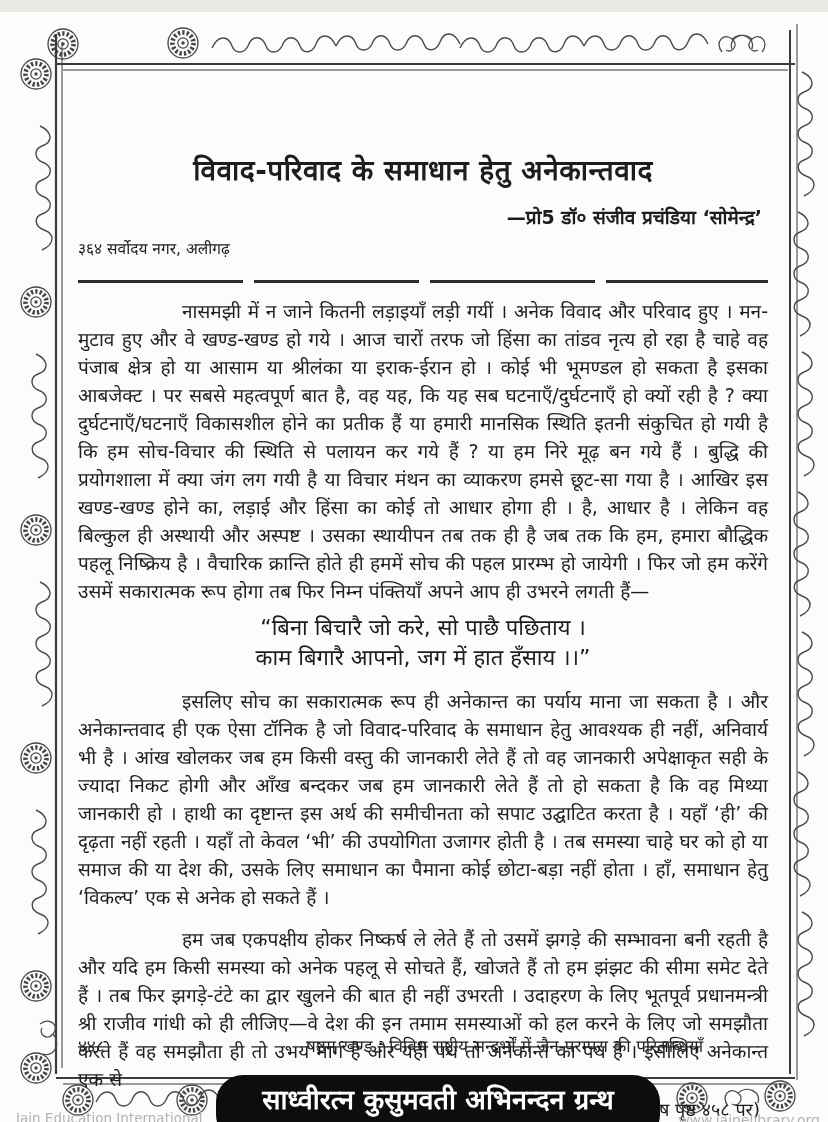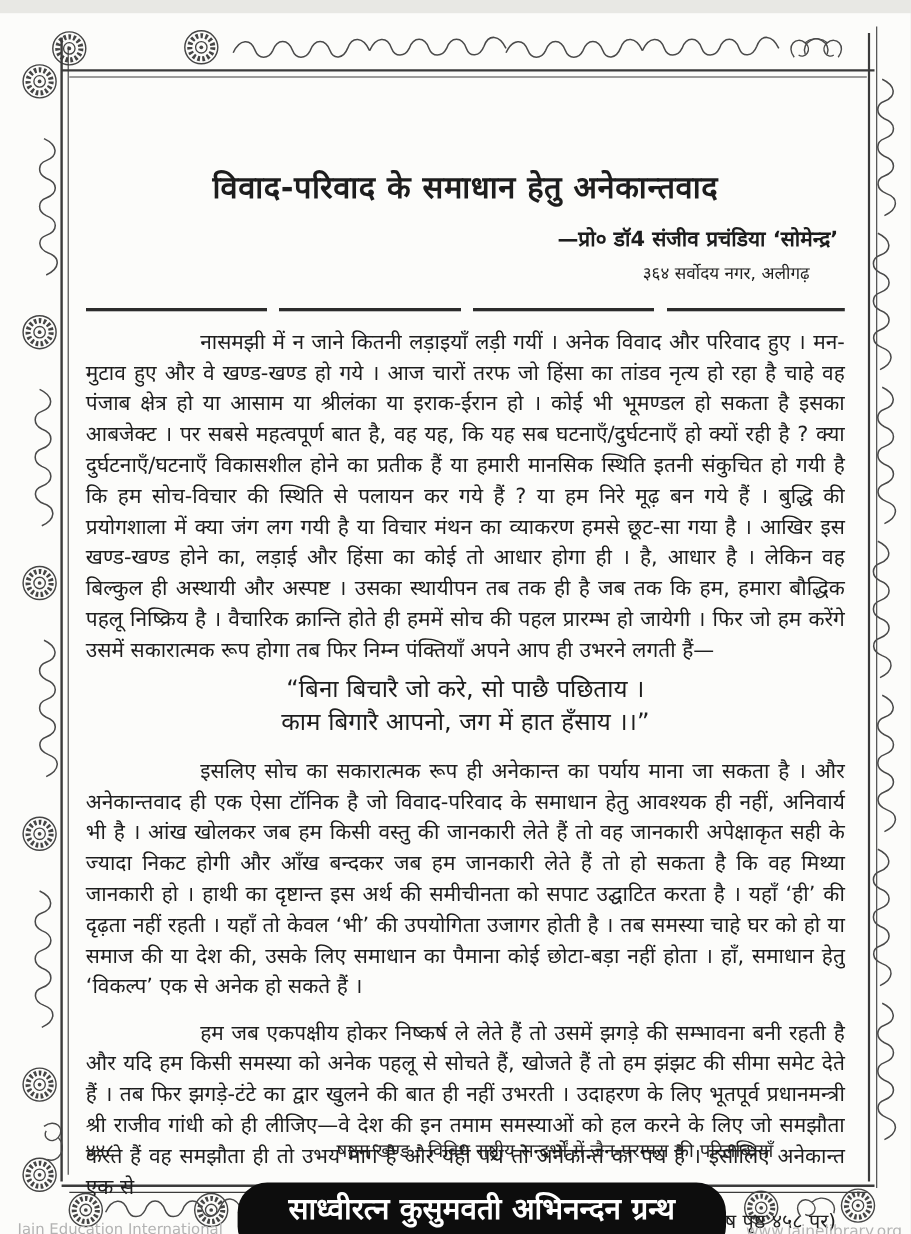--- a/index.html
+++ b/index.html
@@ -4,21 +4,21 @@
 <style>
   html,body{margin:0;padding:0;background:#e8e8e4;}
   .page{
     position:relative;width:828px;height:1122px;background:#fcfcfa;overflow:hidden;
     font-family:"DejaVu Sans","Liberation Sans",sans-serif;color:#1d1d1d;margin:12px auto;
   }
   .border-svg{position:absolute;left:0;top:0;width:828px;height:1122px;pointer-events:none;}
   .content{position:absolute;left:78px;top:82px;width:690px;}
   .title{margin:56px 0 0 0;text-align:center;font-size:28px;font-weight:bold;letter-spacing:.5px;}
   .author{margin-top:16px;text-align:right;padding-right:6px;font-size:19px;font-weight:bold;}
-  .address{margin-top:7px;text-align:right;padding-right:32px;font-size:15.5px;}
+  .address{margin-top:7px;padding-right:32px;font-size:15.5px;}
   .rule{
     margin-top:21px;height:3px;width:100%;
     background:repeating-linear-gradient(90deg,#2c2c2c 0px,#2c2c2c 165px,transparent 165px,transparent 176px);
   }
   .para{
     margin:14px 0 0 0;font-size:19px;line-height:28px;text-align:justify;text-indent:104px;
   }
   .verse{margin:8px 0 2px 0;text-align:center;font-size:22px;line-height:30px;font-weight:500;}
   .continuation{margin-top:4px;text-align:right;padding-right:8px;font-size:18px;}
   .footer-line{position:absolute;left:78px;top:1022px;width:690px;height:26px;font-size:17px;}
@@ -93,21 +93,21 @@
     <use href="#rosette" x="78" y="1088"></use>
     <use href="#rosette" x="192" y="1088"></use>
     <use href="#vine" transform="translate(96,1090)"></use>
     <use href="#rosette" x="692" y="1086"></use>
     <use href="#rosette" x="780" y="1084"></use>
     <use href="#curl" transform="translate(728,1094)"></use>
   </svg>
 
   <div class="content">
     <h1 class="title">विवाद-परिवाद के समाधान हेतु अनेकान्तवाद</h1>
-    <div class="author">—प्रो० डॉ4 संजीव प्रचंडिया ‘सोमेन्द्र’</div>
+    <div class="author">—प्रो5 डॉ० संजीव प्रचंडिया ‘सोमेन्द्र’</div>
     <div class="address">३६४ सर्वोदय नगर, अलीगढ़</div>
     <div class="rule"></div>
 
     <p class="para">नासमझी में न जाने कितनी लड़ाइयाँ लड़ी गयीं । अनेक विवाद और परिवाद हुए । मन-मुटाव हुए और वे खण्ड-खण्ड हो गये । आज चारों तरफ जो हिंसा का तांडव नृत्य हो रहा है चाहे वह पंजाब क्षेत्र हो या आसाम या श्रीलंका या इराक-ईरान हो । कोई भी भूमण्डल हो सकता है इसका आबजेक्ट । पर सबसे महत्वपूर्ण बात है, वह यह, कि यह सब घटनाएँ/दुर्घटनाएँ हो क्यों रही है ? क्या दुर्घटनाएँ/घटनाएँ विकासशील होने का प्रतीक हैं या हमारी मानसिक स्थिति इतनी संकुचित हो गयी है कि हम सोच-विचार की स्थिति से पलायन कर गये हैं ? या हम निरे मूढ़ बन गये हैं । बुद्धि की प्रयोगशाला में क्या जंग लग गयी है या विचार मंथन का व्याकरण हमसे छूट-सा गया है । आखिर इस खण्ड-खण्ड होने का, लड़ाई और हिंसा का कोई तो आधार होगा ही । है, आधार है । लेकिन वह बिल्कुल ही अस्थायी और अस्पष्ट । उसका स्थायीपन तब तक ही है जब तक कि हम, हमारा बौद्धिक पहलू निष्क्रिय है । वैचारिक क्रान्ति होते ही हममें सोच की पहल प्रारम्भ हो जायेगी । फिर जो हम करेंगे उसमें सकारात्मक रूप होगा तब फिर निम्न पंक्तियाँ अपने आप ही उभरने लगती हैं—</p>
 
     <div class="verse">
       <div>“बिना बिचारै जो करे, सो पाछै पछिताय ।</div>
       <div>काम बिगारै आपनो, जग में हात हँसाय ।।”</div>
     </div>
 

